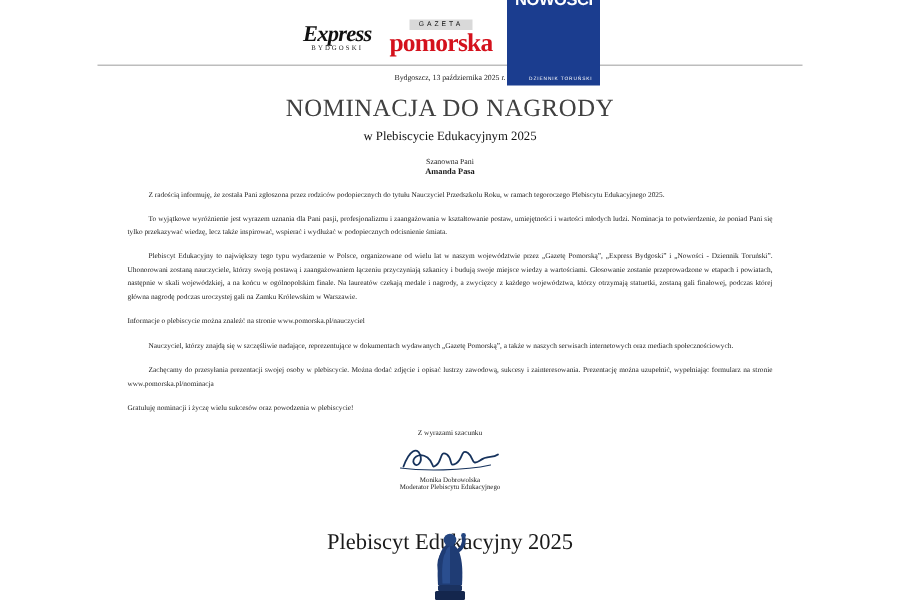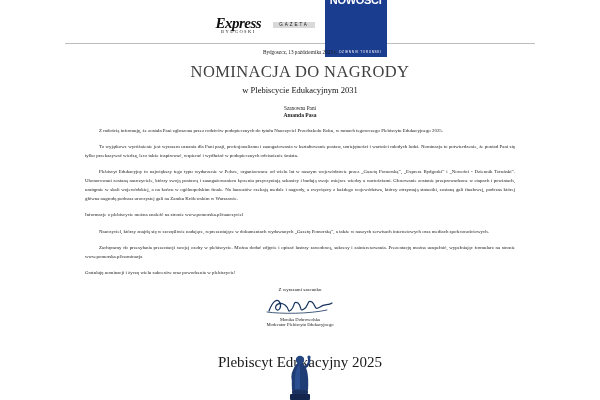--- a/index.html
+++ b/index.html
@@ -222,36 +222,37 @@
 
     <div class="logo logo-express">
       <div>
         <span class="ex-top">Express</span>
         <span class="ex-sub">BYDGOSKI</span>
       </div>
     </div>
 
     <div class="logo logo-pomorska">
       <span class="gaz">GAZETA</span>
+      <span class="pom">pomorska</span>
     </div>
 
     <div class="logo logo-nowosci">
       <span class="now">NOWOŚCI</span>
       <span class="now-sub">DZIENNIK TORUŃSKI</span>
     </div>
   </div>
 
   <div class="rule"></div>
 
   <div class="letter">
 
     <div class="date">Bydgoszcz, 13 października 2025 r.</div>
 
     <div class="title">NOMINACJA DO NAGRODY</div>
-    <div class="subtitle">w Plebiscycie Edukacyjnym 2031</div>
+    <div class="subtitle">w Plebiscycie Edukacyjnym 2025</div>
 
     <div class="salutation">Szanowna Pani</div>
     <div class="recipient">Amanda Pasa</div>
 
     <p class="para">Z radością informuję, że została Pani zgłoszona przez rodziców podopiecznych do tytułu Nauczyciel Przedszkolu Roku, w ramach tegoroczego Plebiscytu Edukacyjnego 2025.</p>
     <p class="para">To wyjątkowe wyróżnienie jest wyrazem uznania dla Pani pasji, profesjonalizmu i zaangażowania w kształtowanie postaw, umiejętności i wartości młodych ludzi. Nominacja to potwierdzenie, że poniad Pani się tylko przekazywać wiedzę, lecz także inspirować, wspierać i wydłużać w podopiecznych odcisnienie śmiata.</p>
     <p class="para">Plebiscyt Edukacyjny to największy tego typu wydarzenie w Polsce, organizowane od wielu lat w naszym województwie przez „Gazetę Pomorską”, „Express Bydgoski” i „Nowości - Dziennik Toruński”. Uhonorowani zostaną nauczyciele, którzy swoją postawą i zaangażowaniem łączeniu przyczyniają szkanicy i budują swoje miejsce wiedzy a wartościami. Głosowanie zostanie przeprowadzone w etapach i powiatach, następnie w skali wojewódzkiej, a na końcu w ogólnopolskim finale. Na laureatów czekają medale i nagrody, a zwycięzcy z każdego województwa, którzy otrzymają statuetki, zostaną gali finałowej, podczas której główna nagrodę podczas uroczystej gali na Zamku Królewskim w Warszawie.</p>
     <p class="para noindent">Informacje o plebiscycie można znaleźć na stronie www.pomorska.pl/nauczyciel</p>
     <p class="para">Nauczyciel, którzy znajdą się w szczęśliwie nadające, reprezentujące w dokumentach wydawanych „Gazetę Pomorską”, a także w naszych serwisach internetowych oraz mediach społecznościowych.</p>
     <p class="para">Zachęcamy do przesyłania prezentacji swojej osoby w plebiscycie. Można dodać zdjęcie i opisać lustrzy zawodową, sukcesy i zainteresowania. Prezentację można uzupełnić, wypełniając formularz na stronie www.pomorska.pl/nominacja</p>

